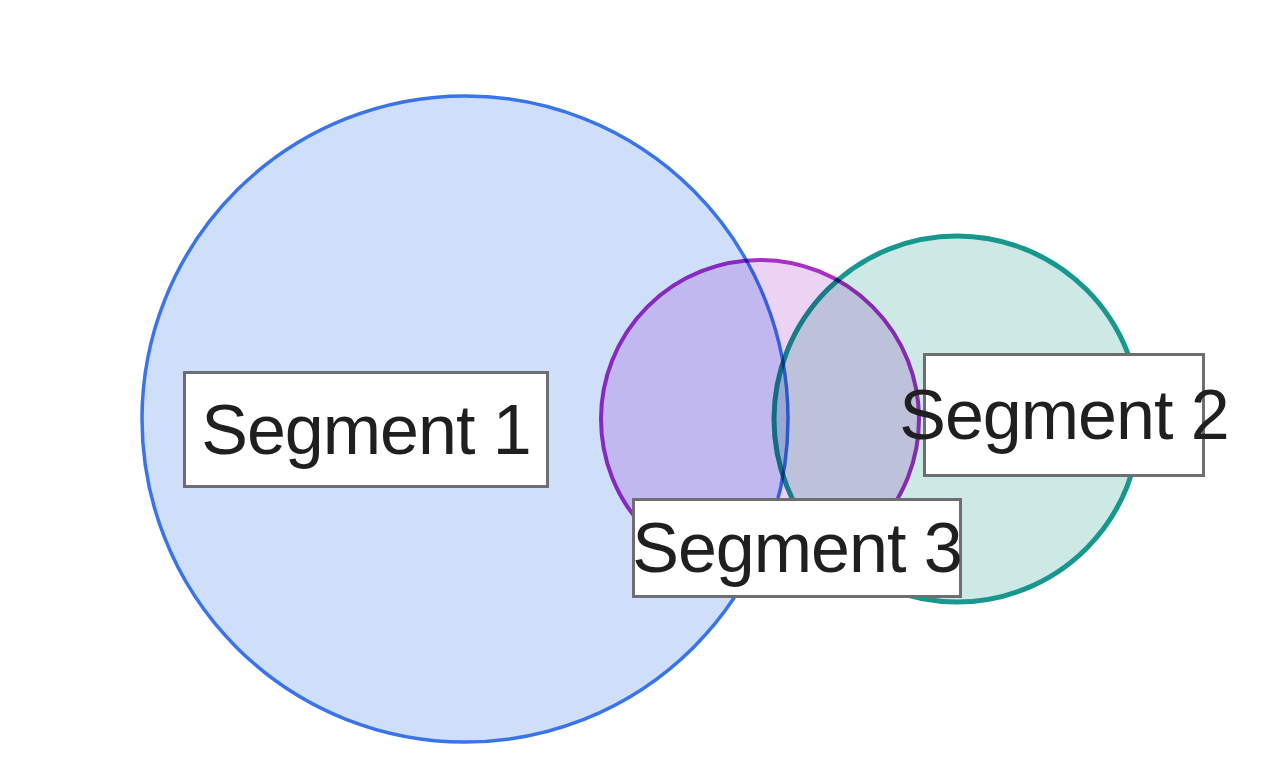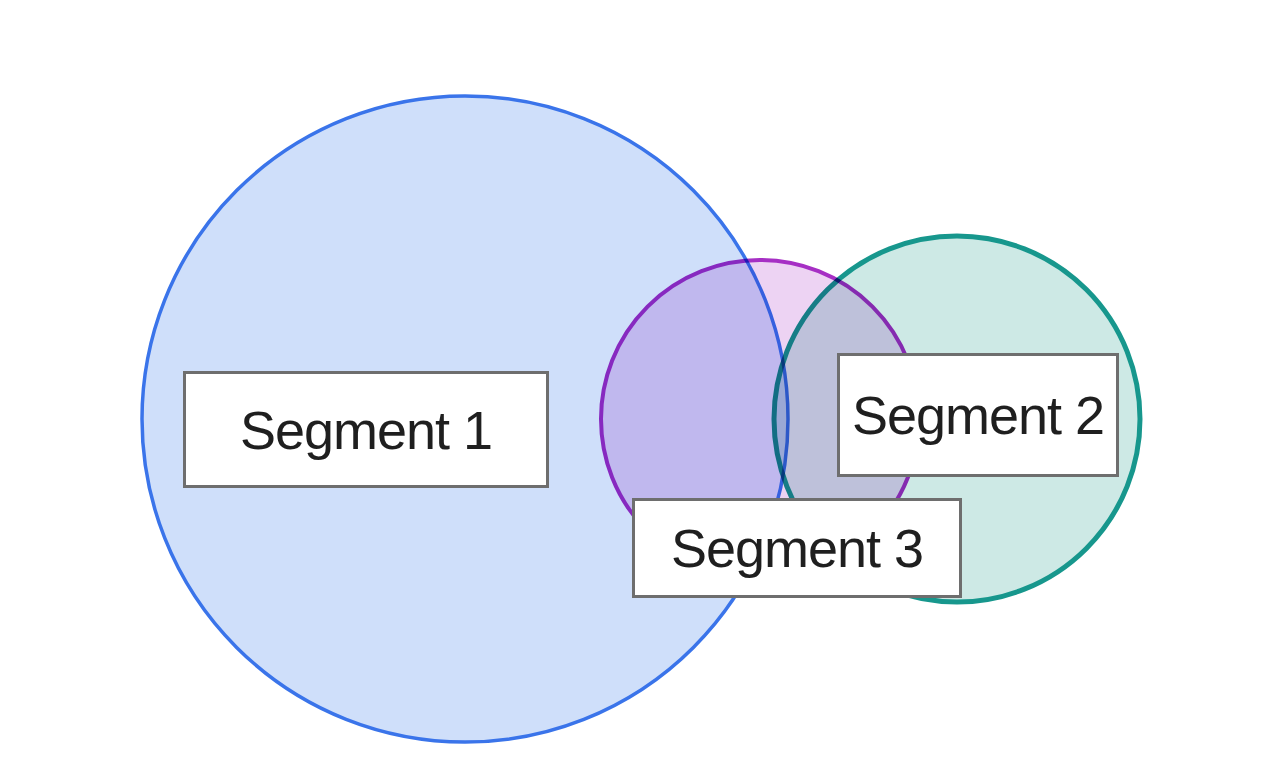--- a/index.html
+++ b/index.html
@@ -25,28 +25,28 @@
   }
   .lbl {
     position: absolute;
     box-sizing: border-box;
     background: #ffffff;
     border: 3px solid #6e6e6e;
     display: flex;
     align-items: center;
     justify-content: center;
     color: #1f1f1f;
-    font-size: 54px;
+    font-size: 70px;
     font-weight: 400;
     letter-spacing: -1px;
     white-space: nowrap;
     user-select: none;
   }
   .lbl-1 { left: 183px; top: 371px; width: 366px; height: 117px; }
-  .lbl-2 { left: 837px; top: 353px; width: 282px; height: 124px; }
+  .lbl-2 { left: 923px; top: 353px; width: 282px; height: 124px; }
   .lbl-3 { left: 632px; top: 498px; width: 330px; height:  100px; }
 </style>
 </head>
 <body>
 
 <div class="stage">
 
   <svg class="venn-svg" viewBox="0 0 1280 778" xmlns="http://www.w3.org/2000/svg">
       <circle cx="465" cy="419" r="323" fill="#cfdffa" stroke="#3a74ea" stroke-width="3.5" style="mix-blend-mode: multiply;"></circle>
       <circle cx="957" cy="419" r="183" fill="#cde9e5" stroke="#17978d" stroke-width="5" style="mix-blend-mode: multiply;"></circle>

